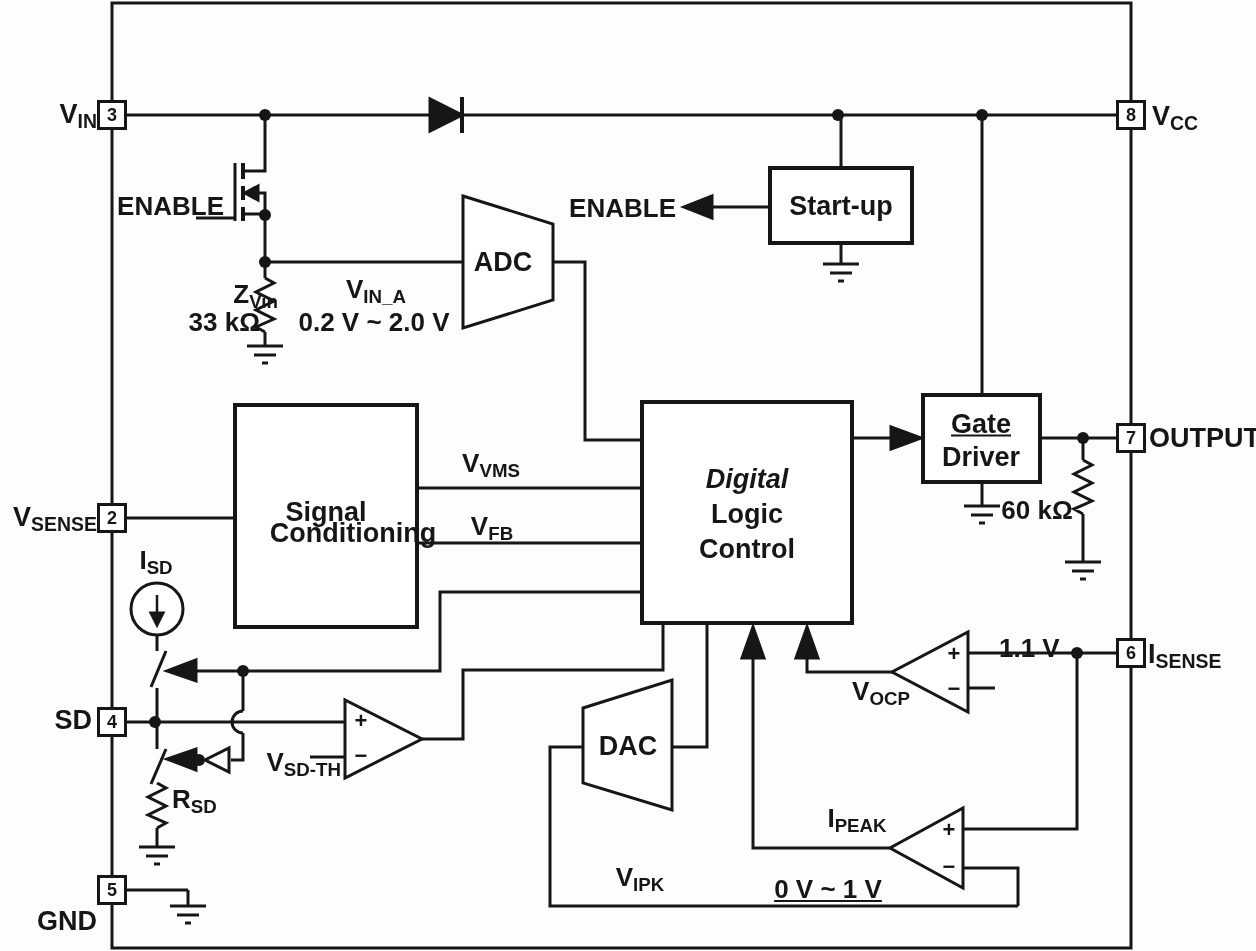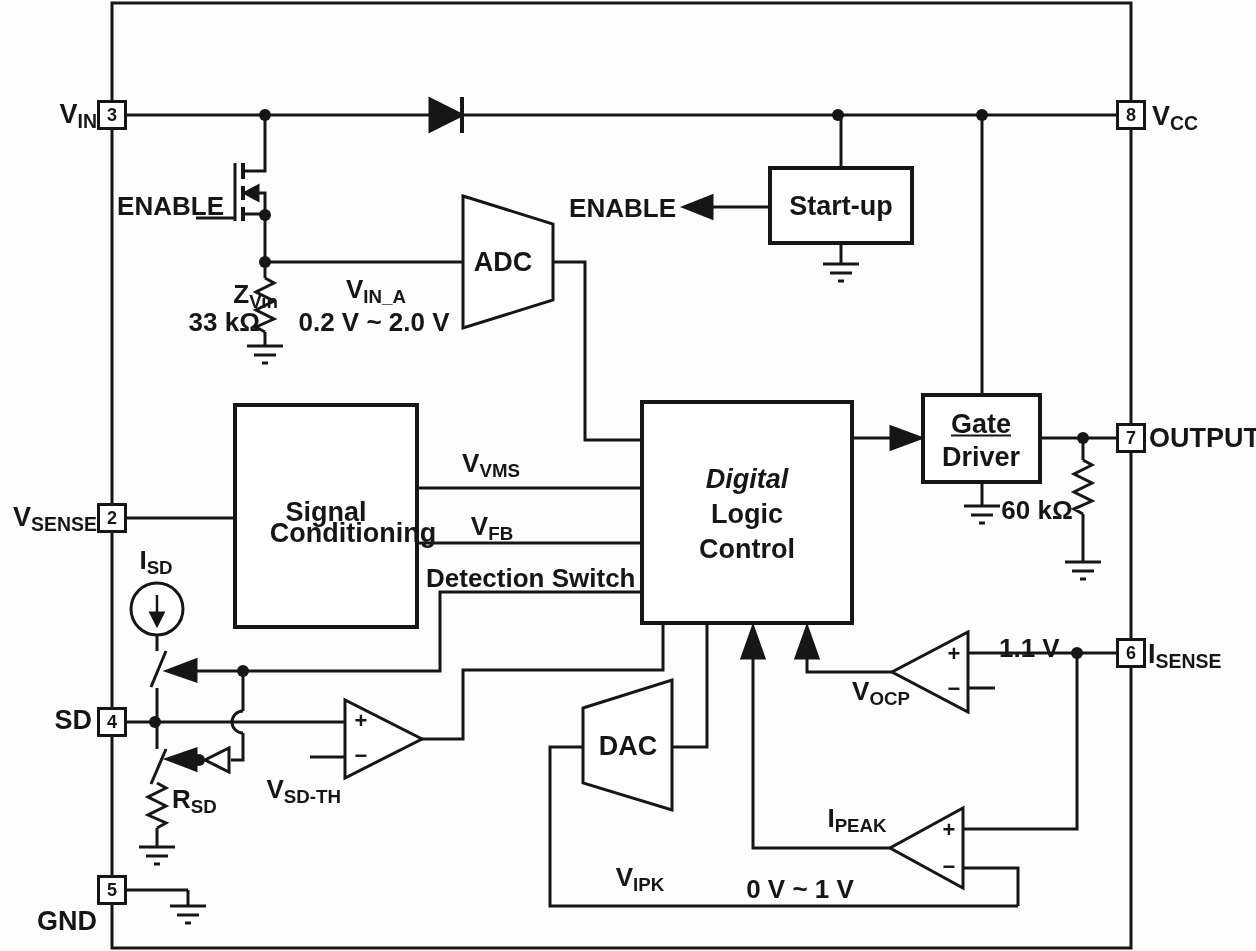--- a/index.html
+++ b/index.html
@@ -233,29 +233,28 @@
   <div class="lbl s27 c" style="left:981px;top:457px;">Driver</div>
 
   <div class="lbl s26 r" style="left:224px;top:206px;">ENABLE</div>
   <div class="lbl s26 r" style="left:676px;top:208px;">ENABLE</div>
   <div class="lbl s26 r" style="left:256px;top:296px;margin-left:22px;"><span>Z</span><sub class="sb">Vin</sub></div>
   <div class="lbl s26 r" style="left:260px;top:322px;">33 kΩ</div>
   <div class="lbl s26 c" style="left:376px;top:291px;"><span>V</span><sub class="sb">IN_A</sub></div>
   <div class="lbl s26 c" style="left:374px;top:322px;">0.2 V ~ 2.0 V</div>
   <div class="lbl s26 c" style="left:491px;top:465px;"><span>V</span><sub class="sb">VMS</sub></div>
   <div class="lbl s26 c" style="left:492px;top:528px;"><span>V</span><sub class="sb">FB</sub></div>
-  <div class="lbl s26 l" style="left:426px;top:578px;">Detection Switch</div>
   <div class="lbl s26 c" style="left:156px;top:562px;"><span>I</span><sub class="sb">SD</sub></div>
-  <div class="lbl s26 r" style="left:341px;top:764px;margin-top:27px;"><span>V</span><sub class="sb">SD-TH</sub></div>
+  <div class="lbl s26 r" style="left:341px;top:764px;"><span>V</span><sub class="sb">SD-TH</sub></div>
   <div class="lbl s26 l" style="left:172px;top:801px;"><span>R</span><sub class="sb">SD</sub></div>
   <div class="lbl s26 c" style="left:852px;top:693px;margin-left:29px;"><span>V</span><sub class="sb">OCP</sub></div>
   <div class="lbl s26 l" style="left:999px;top:648px;">1.1 V</div>
   <div class="lbl s26 c" style="left:857px;top:820px;"><span>I</span><sub class="sb">PEAK</sub></div>
   <div class="lbl s26 c" style="left:640px;top:879px;"><span>V</span><sub class="sb">IPK</sub></div>
-  <div class="lbl s26 c" style="left:800px;top:889px;">0 V ~ 1 V</div>
+  <div class="lbl s26 c" style="left:828px;top:889px;text-decoration:underline;">0 V ~ 1 V</div>
   <div class="lbl s26 c" style="left:1037px;top:510px;">60 kΩ</div>
 
   <div class="lbl sgn c" style="left:361px;top:721px;">+</div>
   <div class="lbl sgn c" style="left:361px;top:756px;">−</div>
   <div class="lbl sgn c" style="left:954px;top:654px;">+</div>
   <div class="lbl sgn c" style="left:954px;top:689px;">−</div>
   <div class="lbl sgn c" style="left:949px;top:830px;">+</div>
   <div class="lbl sgn c" style="left:949px;top:867px;">−</div>
 
 </div>

